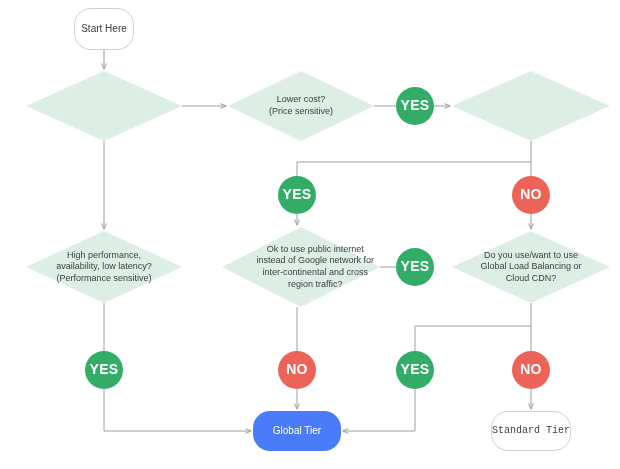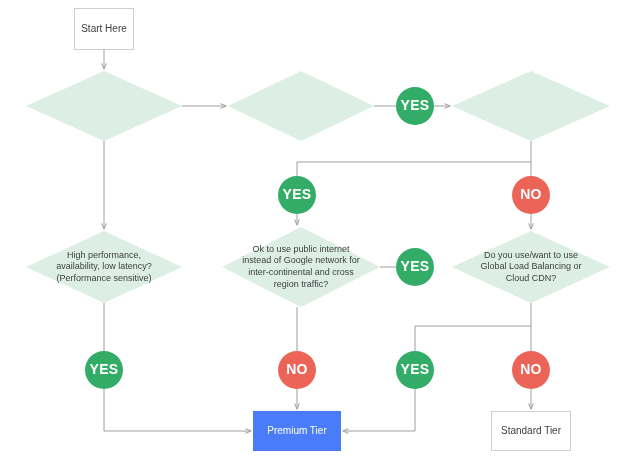--- a/index.html
+++ b/index.html
@@ -24,20 +24,21 @@
     width: 620px;
     height: 469px;
   }
   .node {
     position: absolute;
     box-sizing: border-box;
     display: flex;
     align-items: center;
     justify-content: center;
     text-align: center;
+    border-radius: 17px;
   }
   .node-label {
     display: block;
     white-space: pre-line;
     line-height: 1.28;
   }
   
   .rect {
     background: #ffffff;
     border: 1px solid #cfcfcf;
@@ -108,40 +109,42 @@
   </svg>
   <div id="node-layer">
       <div class="node rect" style="left: 74px; top: 8px; width: 60px; height: 42px; border-color: rgb(207, 207, 207); background: rgb(255, 255, 255); color: rgb(60, 64, 67);">
         <span class="node-label">Start Here</span>
       </div>
       <div class="node diamond" style="left: 26px; top: 71px; width: 156px; height: 70px; color: rgb(60, 64, 67);">
         <div class="shape" style="background: rgb(221, 239, 229);"></div>
       </div>
       <div class="node diamond" style="left: 228px; top: 71px; width: 146px; height: 70px; color: rgb(60, 64, 67);">
         <div class="shape" style="background: rgb(221, 239, 229);"></div>
+        <span class="node-label">Lower cost?
+(Price sensitive)</span>
       </div>
       <div class="node circle" style="left: 396px; top: 87px; width: 38px; height: 38px; background: rgb(51, 172, 103); color: rgb(255, 255, 255);">
         <span class="node-label">YES</span>
       </div>
       <div class="node diamond" style="left: 452px; top: 71px; width: 158px; height: 70px; color: rgb(60, 64, 67);">
         <div class="shape" style="background: rgb(221, 239, 229);"></div>
       </div>
       <div class="node circle" style="left: 278px; top: 176px; width: 38px; height: 38px; background: rgb(51, 172, 103); color: rgb(255, 255, 255);">
         <span class="node-label">YES</span>
       </div>
       <div class="node circle" style="left: 512px; top: 176px; width: 38px; height: 38px; background: rgb(236, 99, 87); color: rgb(255, 255, 255);">
         <span class="node-label">NO</span>
       </div>
       <div class="node diamond" style="left: 26px; top: 231px; width: 156px; height: 72px; color: rgb(60, 64, 67);">
         <div class="shape" style="background: rgb(221, 239, 229);"></div>
         <span class="node-label">High performance,
 availability, low latency?
 (Performance sensitive)</span>
       </div>
-      <div class="node diamond" style="left: 222px; top: 227px; width: 158px; height: 80px; color: rgb(60, 64, 67);">
+      <div class="node diamond" style="left: 222px; top: 227px; width: 158px; height: 80px; color: rgb(60, 64, 67); justify-content: flex-end;">
         <div class="shape" style="background: rgb(221, 239, 229);"></div>
         <span class="node-label">Ok to use public internet
 instead of Google network for
 inter-continental and cross
 region traffic?</span>
       </div>
       <div class="node circle" style="left: 396px; top: 248px; width: 38px; height: 38px; background: rgb(51, 172, 103); color: rgb(255, 255, 255);">
         <span class="node-label">YES</span>
       </div>
       <div class="node diamond" style="left: 452px; top: 231px; width: 158px; height: 72px; color: rgb(60, 64, 67);">
@@ -156,19 +159,19 @@
       <div class="node circle" style="left: 278px; top: 351px; width: 38px; height: 38px; background: rgb(236, 99, 87); color: rgb(255, 255, 255);">
         <span class="node-label">NO</span>
       </div>
       <div class="node circle" style="left: 396px; top: 351px; width: 38px; height: 38px; background: rgb(51, 172, 103); color: rgb(255, 255, 255);">
         <span class="node-label">YES</span>
       </div>
       <div class="node circle" style="left: 512px; top: 351px; width: 38px; height: 38px; background: rgb(236, 99, 87); color: rgb(255, 255, 255);">
         <span class="node-label">NO</span>
       </div>
       <div class="node rect-fill" style="left: 253px; top: 411px; width: 88px; height: 40px; background: rgb(74, 124, 250); color: rgb(255, 255, 255);">
-        <span class="node-label">Premium Tier</span>
+        <span class="node-label">Global Tier</span>
       </div>
-      <div class="node rect" style="left: 491px; top: 411px; width: 80px; height: 40px; border-color: rgb(207, 207, 207); background: rgb(255, 255, 255); color: rgb(60, 64, 67);">
+      <div class="node rect" style="left: 491px; top: 411px; width: 80px; height: 40px; border-color: rgb(207, 207, 207); background: rgb(255, 255, 255); color: rgb(60, 64, 67); font-family: Liberation Mono, monospace;">
         <span class="node-label">Standard Tier</span>
       </div>
     </div>
 </div>
 
 </body></html>

